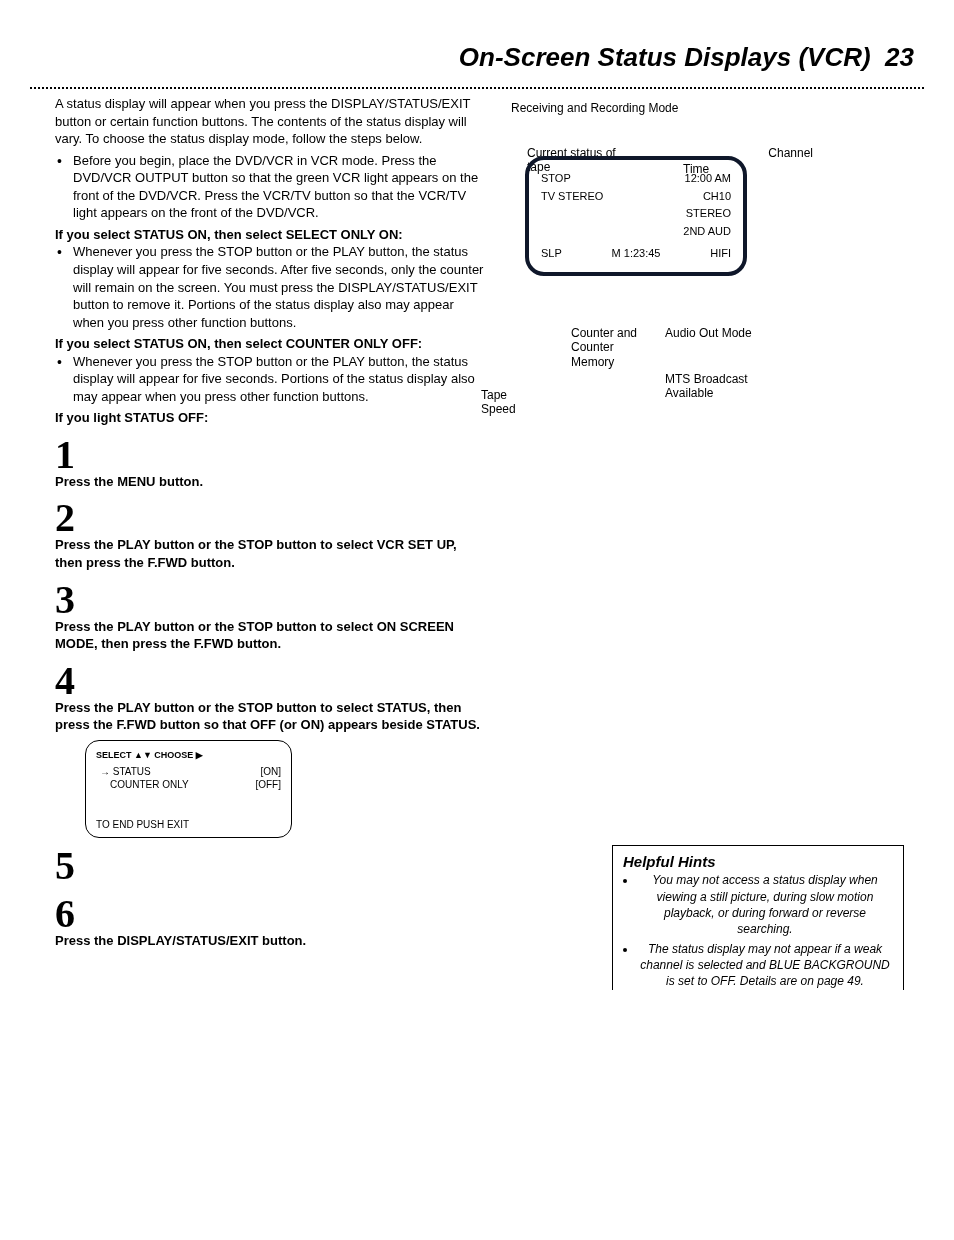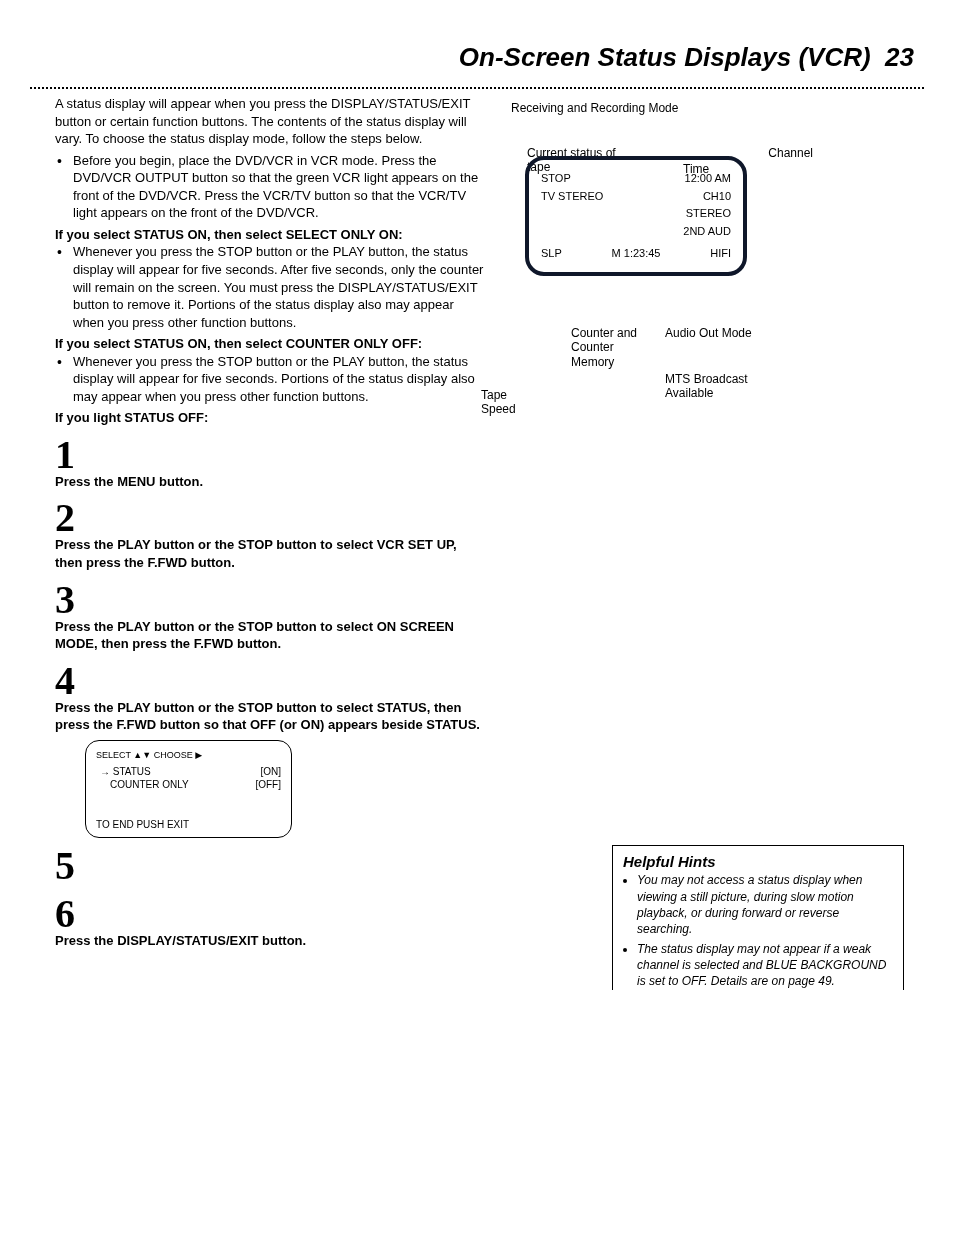--- a/index.html
+++ b/index.html
@@ -60,21 +60,21 @@
   }
   .step-text { font-weight: bold; margin-top: -2px; }
   .menu-box {
     width: 185px;
     border: 1px solid #000;
     border-radius: 14px;
     padding: 8px 10px 6px 10px;
     font-size: 10px;
     margin: 6px 0 0 30px;
   }
-  .menu-header { font-weight: normal; font-size: 9px; margin-bottom: 4px; }
+  .menu-header { font-weight: bold; font-size: 9px; margin-bottom: 4px; }
   .menu-row { display: flex; justify-content: space-between; }
   .menu-row span:first-child { padding-left: 4px; }
   .menu-footer { font-size: 10px; margin-top: 26px; }
   .hints {
     border: 1.5px solid #000;
     padding: 6px 10px 10px 10px;
     position: absolute;
     top: 750px;
     width: 270px;
     right: 20px;
@@ -83,21 +83,21 @@
     font-style: italic;
     font-weight: bold;
     font-size: 15px;
   }
   .hints ul {
     margin: 0;
     padding-left: 14px;
     font-style: italic;
     font-size: 12px;
   }
-  .hints li { margin-bottom: 4px; }
+  .hints li { margin-bottom: 4px; text-align: center; }
   .diagram {
     position: absolute;
     top: 5px;
     left: 0;
     width: 320px;
     font-size: 12px;
   }
   .diag-title { margin-bottom: 40px; margin-left: 6px; }
   .diag-screen {
     border: 4px solid #0f172a;

